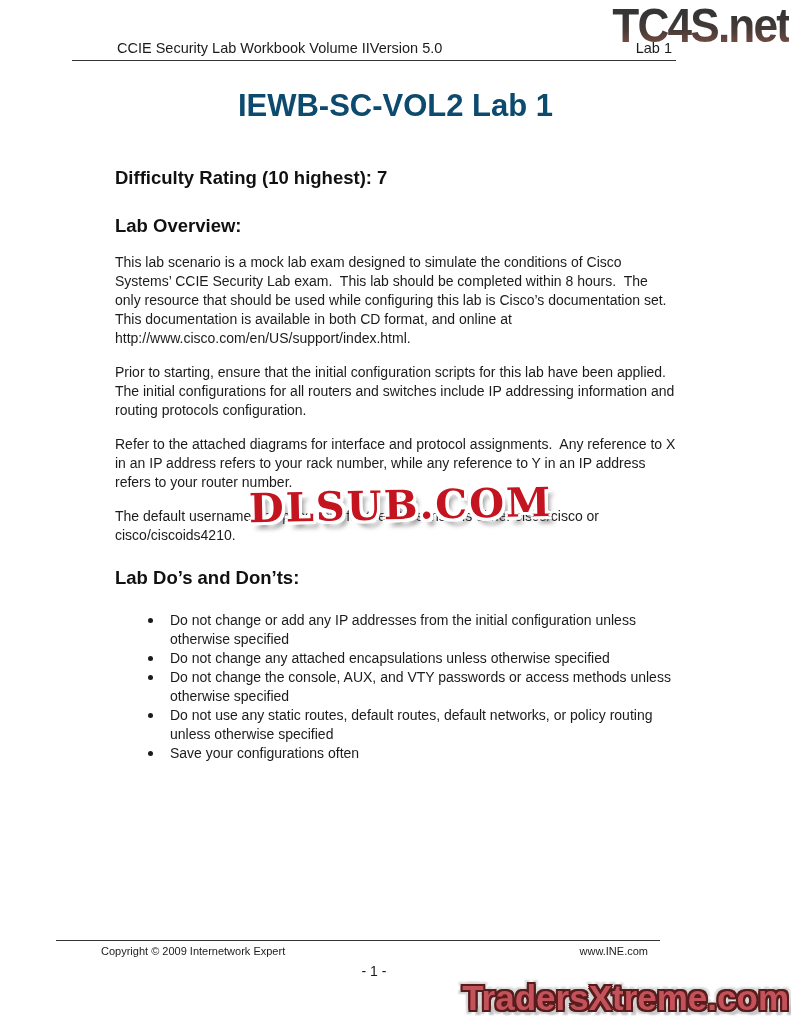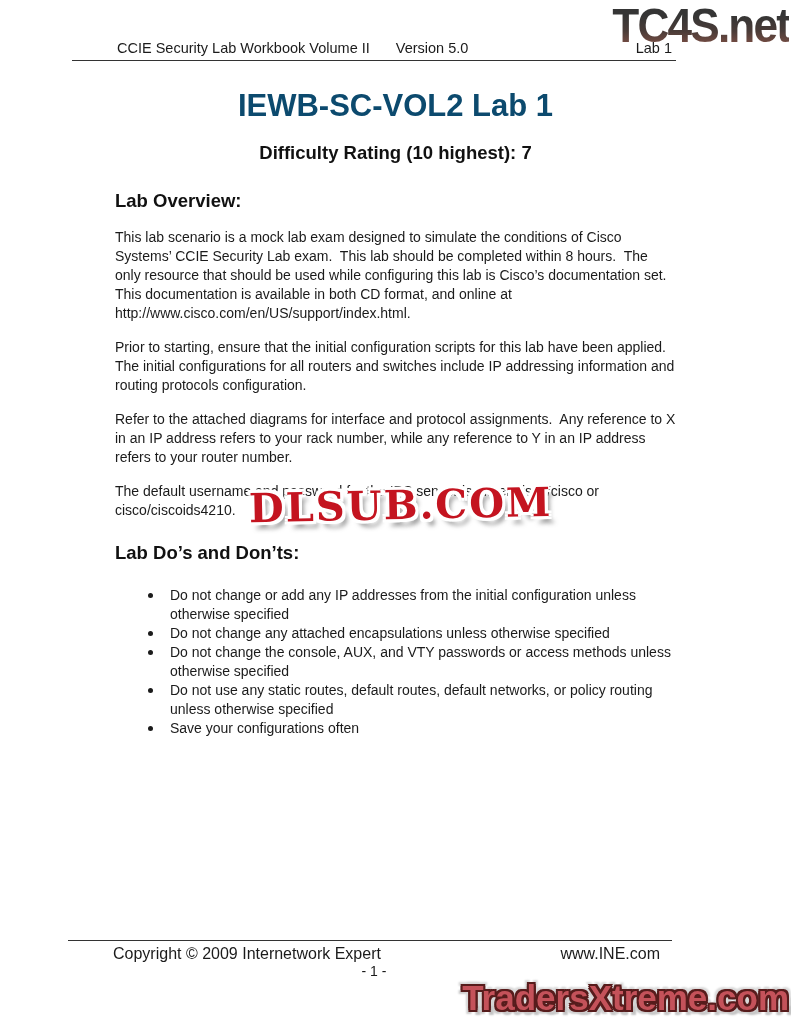--- a/index.html
+++ b/index.html
@@ -25,31 +25,31 @@
   }
 
   
   .header {
     position:absolute; left:72px; top:40px; width:604px;
     border-bottom:1px solid #333;
     padding-bottom:4px;
     display:flex; justify-content:space-between; align-items:flex-end;
     font-size:14.5px;
   }
-  .header-left { margin-left:45px; display:flex; gap:26px; }
+  .header-left { margin-left:45px; display:flex; }
   .header-right { margin-right:4px; }
 
   
   .content { position:absolute; left:115px; top:88px; width:561px; }
   .doc-title {
     margin:0; text-align:center;
     font-size:31px; font-weight:bold; line-height:36px; color:#0c4a6e;
   }
   .h-bold { font-size:18.5px; font-weight:bold; color:#111; line-height:25px; margin:0; }
-  .difficulty { margin-top:16px;text-align:center; }
+  .difficulty { margin-top:41px; }
   .sec-overview-h { margin-top:23px; }
   .sec-instr-h { margin-top:20px; }
   .sec-dos-h { margin-top:20px; }
   .para {
     margin:15px 0 0 0;
     font-size:14px; line-height:19px;
     white-space:pre-wrap;
   }
 
   
@@ -70,24 +70,24 @@
     transform:rotate(-1.2deg);
     text-shadow:
       -3px -3px 0 #fff, 3px -3px 0 #fff, -3px 3px 0 #fff, 3px 3px 0 #fff,
       -3px 0 0 #fff, 3px 0 0 #fff, 0 -3px 0 #fff, 0 3px 0 #fff,
       5px 7px 4px rgba(90,90,90,0.55);
     z-index:6;
   }
 
   
   .footer {
-    position:absolute; left:68px; top:940px; width:604px;
+    position:absolute; left:56px; top:940px; width:604px;
     border-top:1px solid #333; padding-top:4px;
     display:flex; justify-content:space-between;
-    font-size:16px;
+    font-size:11px;
   }
   .footer-left { margin-left:45px; }
   .footer-right { margin-right:12px; }
   .page-num {
     position:absolute; left:72px; top:963px; width:604px;
     text-align:center; font-size:14px;
   }
 
   
   .traders-logo {

